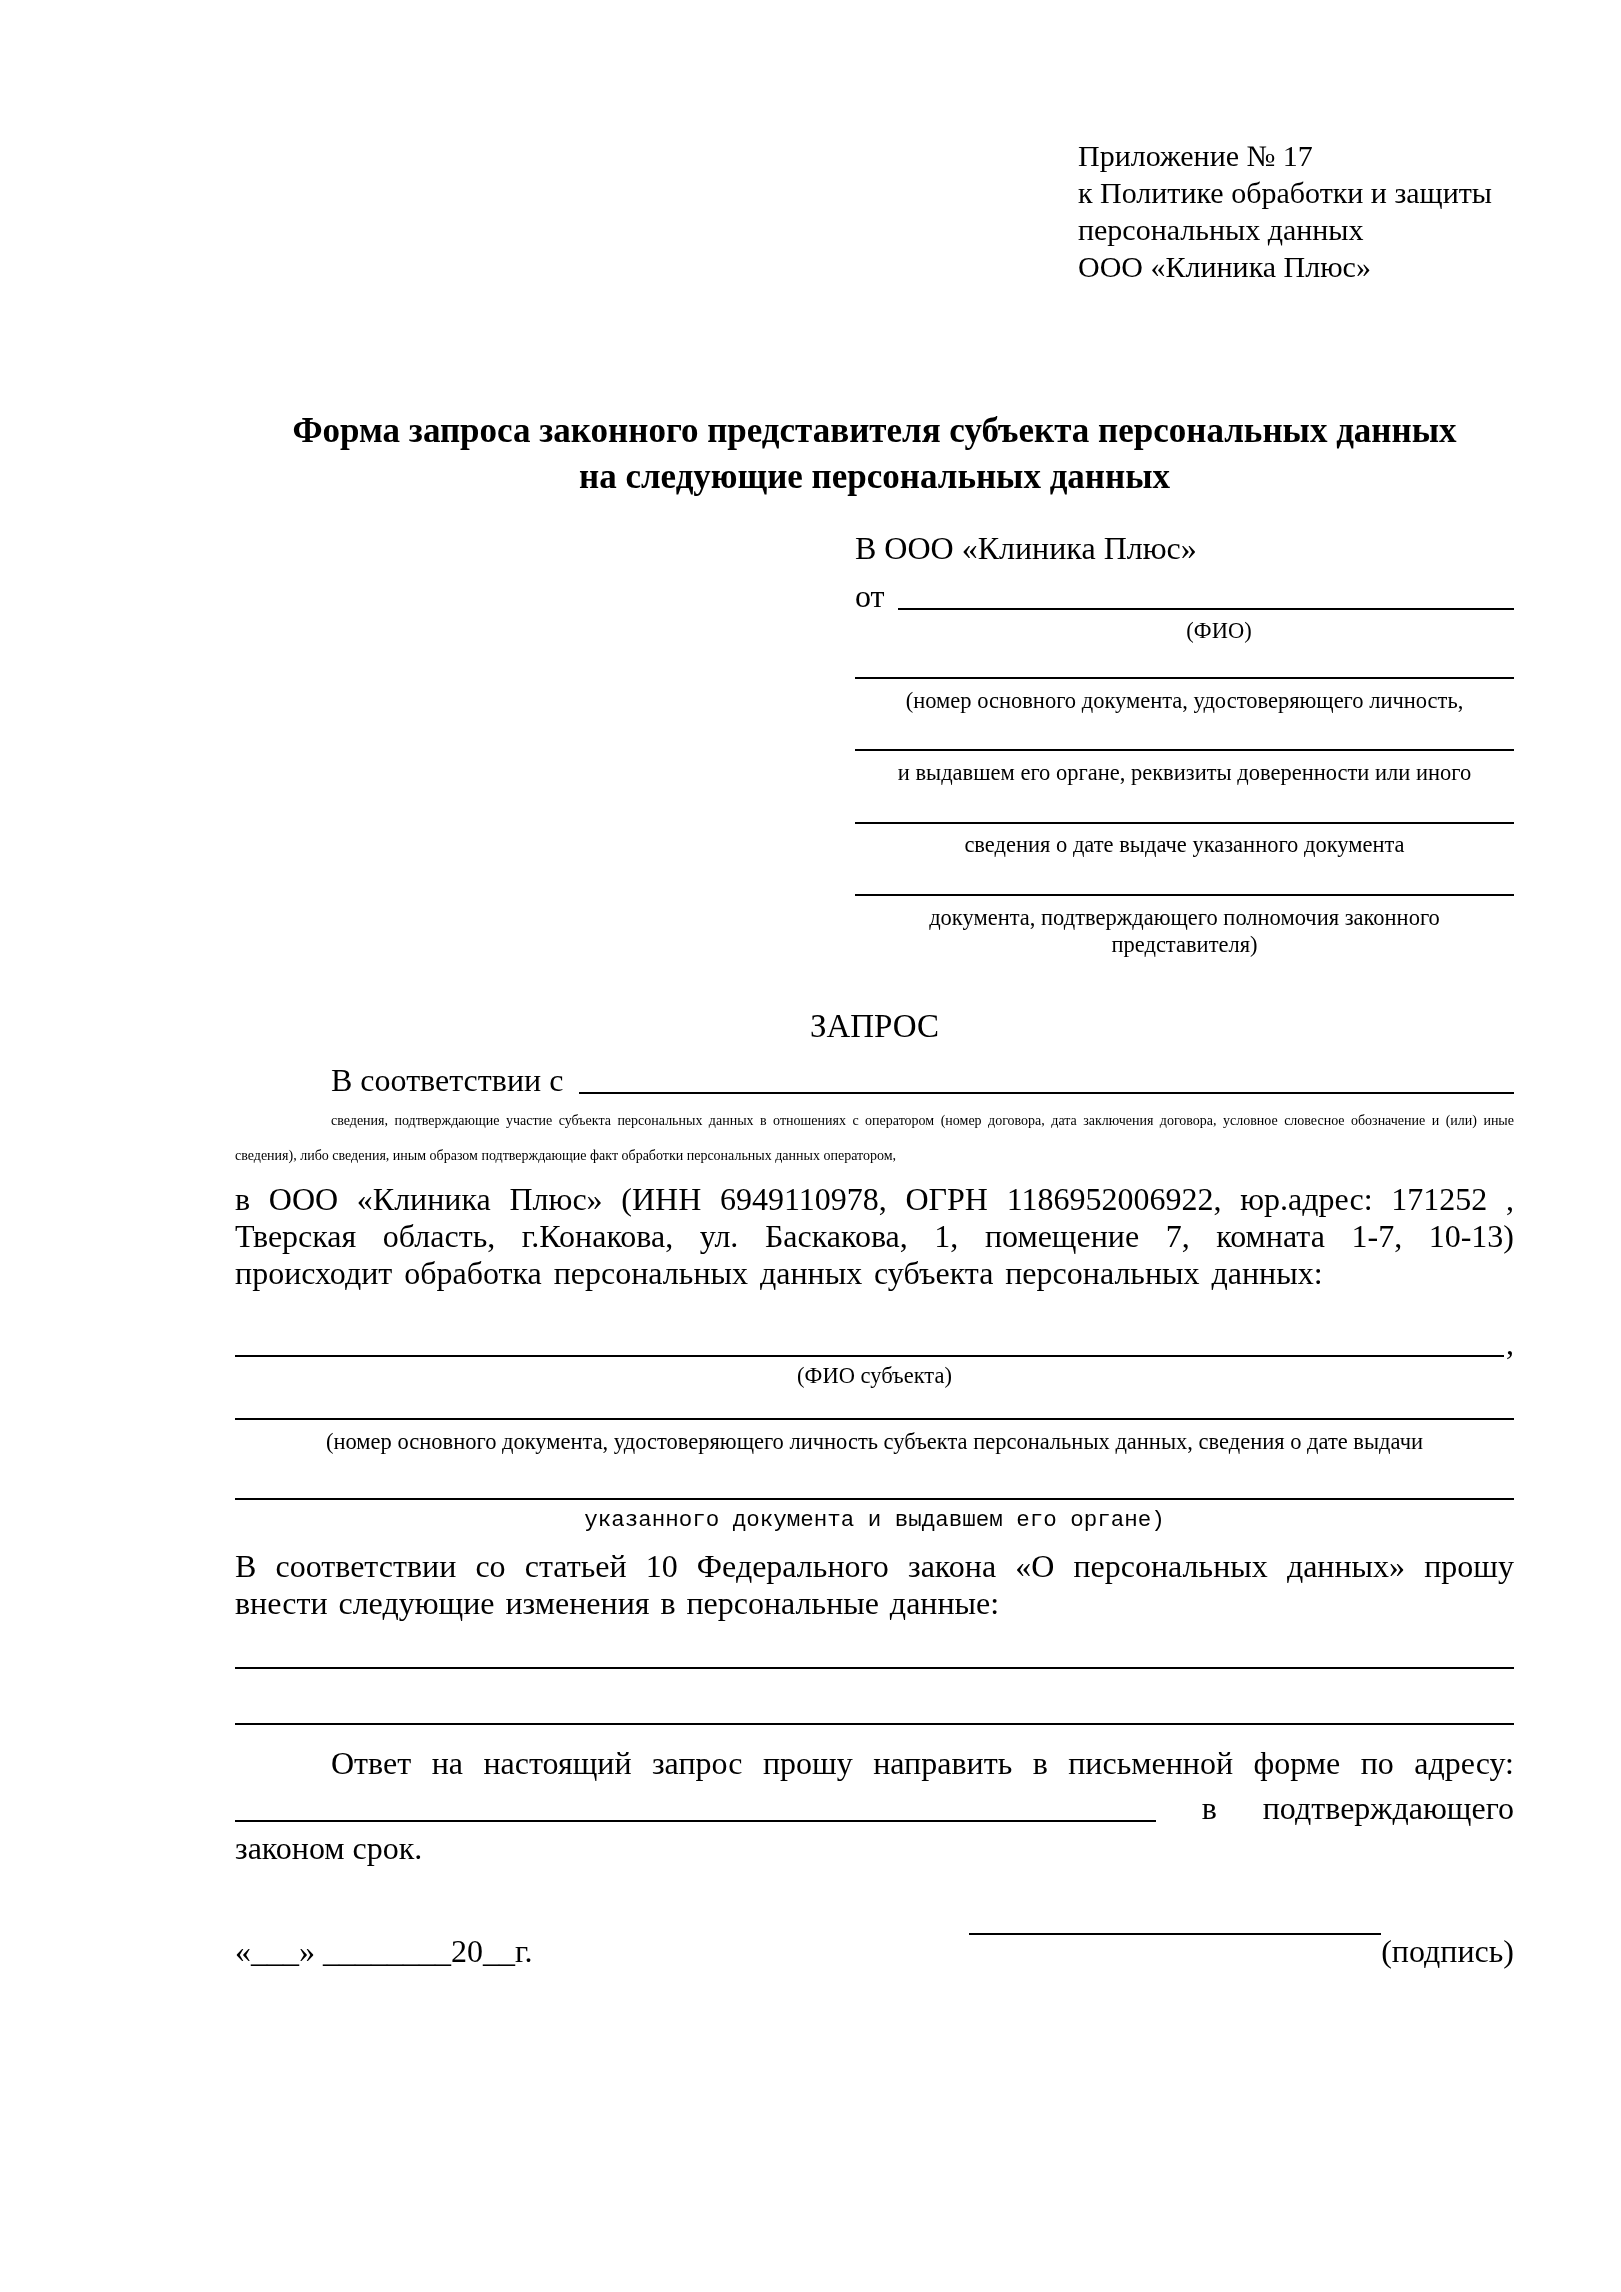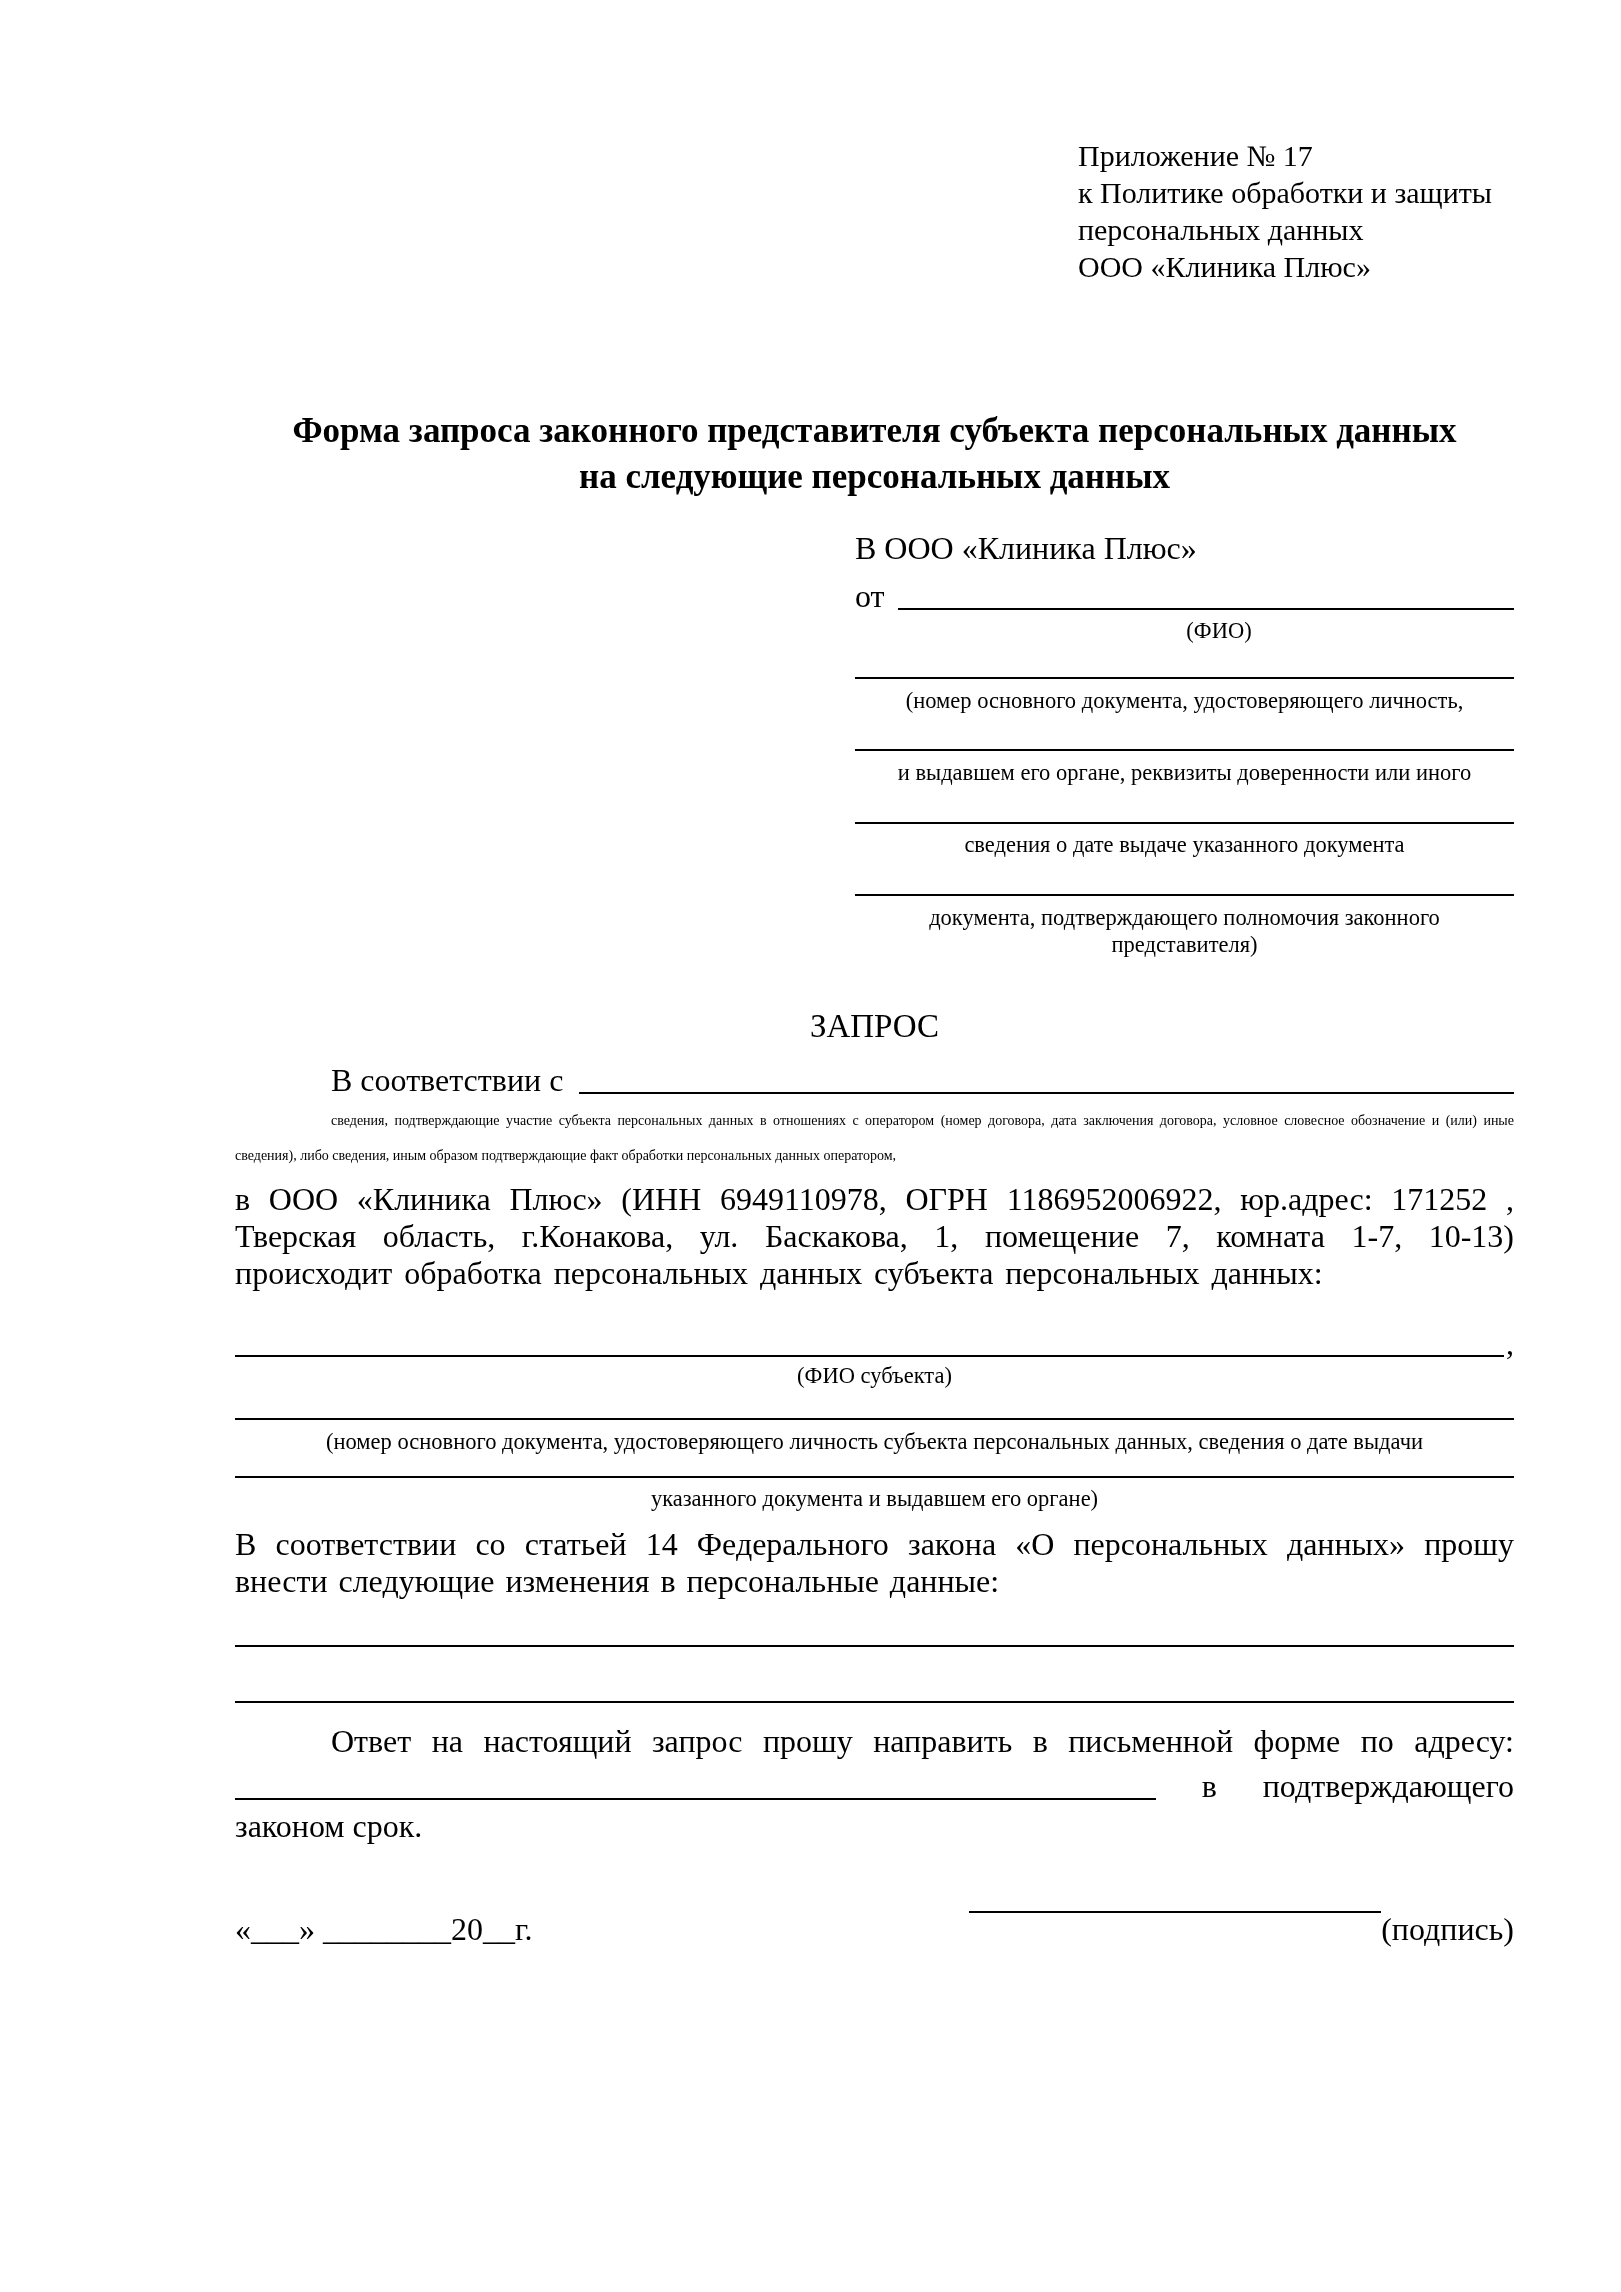--- a/index.html
+++ b/index.html
@@ -107,21 +107,21 @@
     height: 39px;
   }
   .subject-line .comma { margin-left: 2px; }
   .wide-field .line {
     border-bottom: 2.9px solid #000;
     height: 0;
     margin-bottom: 7.8px;
   }
   .wide-field { margin-top: 0; }
   .wide-field.gap1 { margin-top: 29px; }
-  .wide-field.gap2 { margin-top: 20px; }
+  .wide-field.gap2 { margin-top: 42px; font-family: Liberation Mono, monospace; }
   .law-para {
     margin-top: 13.7px;
     line-height: 37px;
     text-align: justify;
     word-spacing: 2.9px;
   }
   .blank-rule {
     border-bottom: 2.9px solid #000;
     height: 0;
   }
@@ -230,21 +230,21 @@
 
   <div class="wide-field gap1">
     <div class="line"></div>
     <div class="caption">(номер основного документа, удостоверяющего личность субъекта персональных данных, сведения о дате выдачи</div>
   </div>
   <div class="wide-field gap2">
     <div class="line"></div>
     <div class="caption">указанного документа и выдавшем его органе)</div>
   </div>
 
-  <div class="law-para">В соответствии со статьей 14 Федерального закона «О персональных данных» прошу внести следующие изменения в персональные данные:</div>
+  <div class="law-para">В соответствии со статьей 10 Федерального закона «О персональных данных» прошу внести следующие изменения в персональные данные:</div>
 
   <div class="blank-rule r1"></div>
   <div class="blank-rule r2"></div>
 
   <div class="reply-line1">Ответ на настоящий запрос прошу направить в письменной форме по адресу:</div>
   <div class="reply-line2">
     <div class="rule"></div>
     <span>в</span>
     <span>подтверждающего</span>
   </div>

